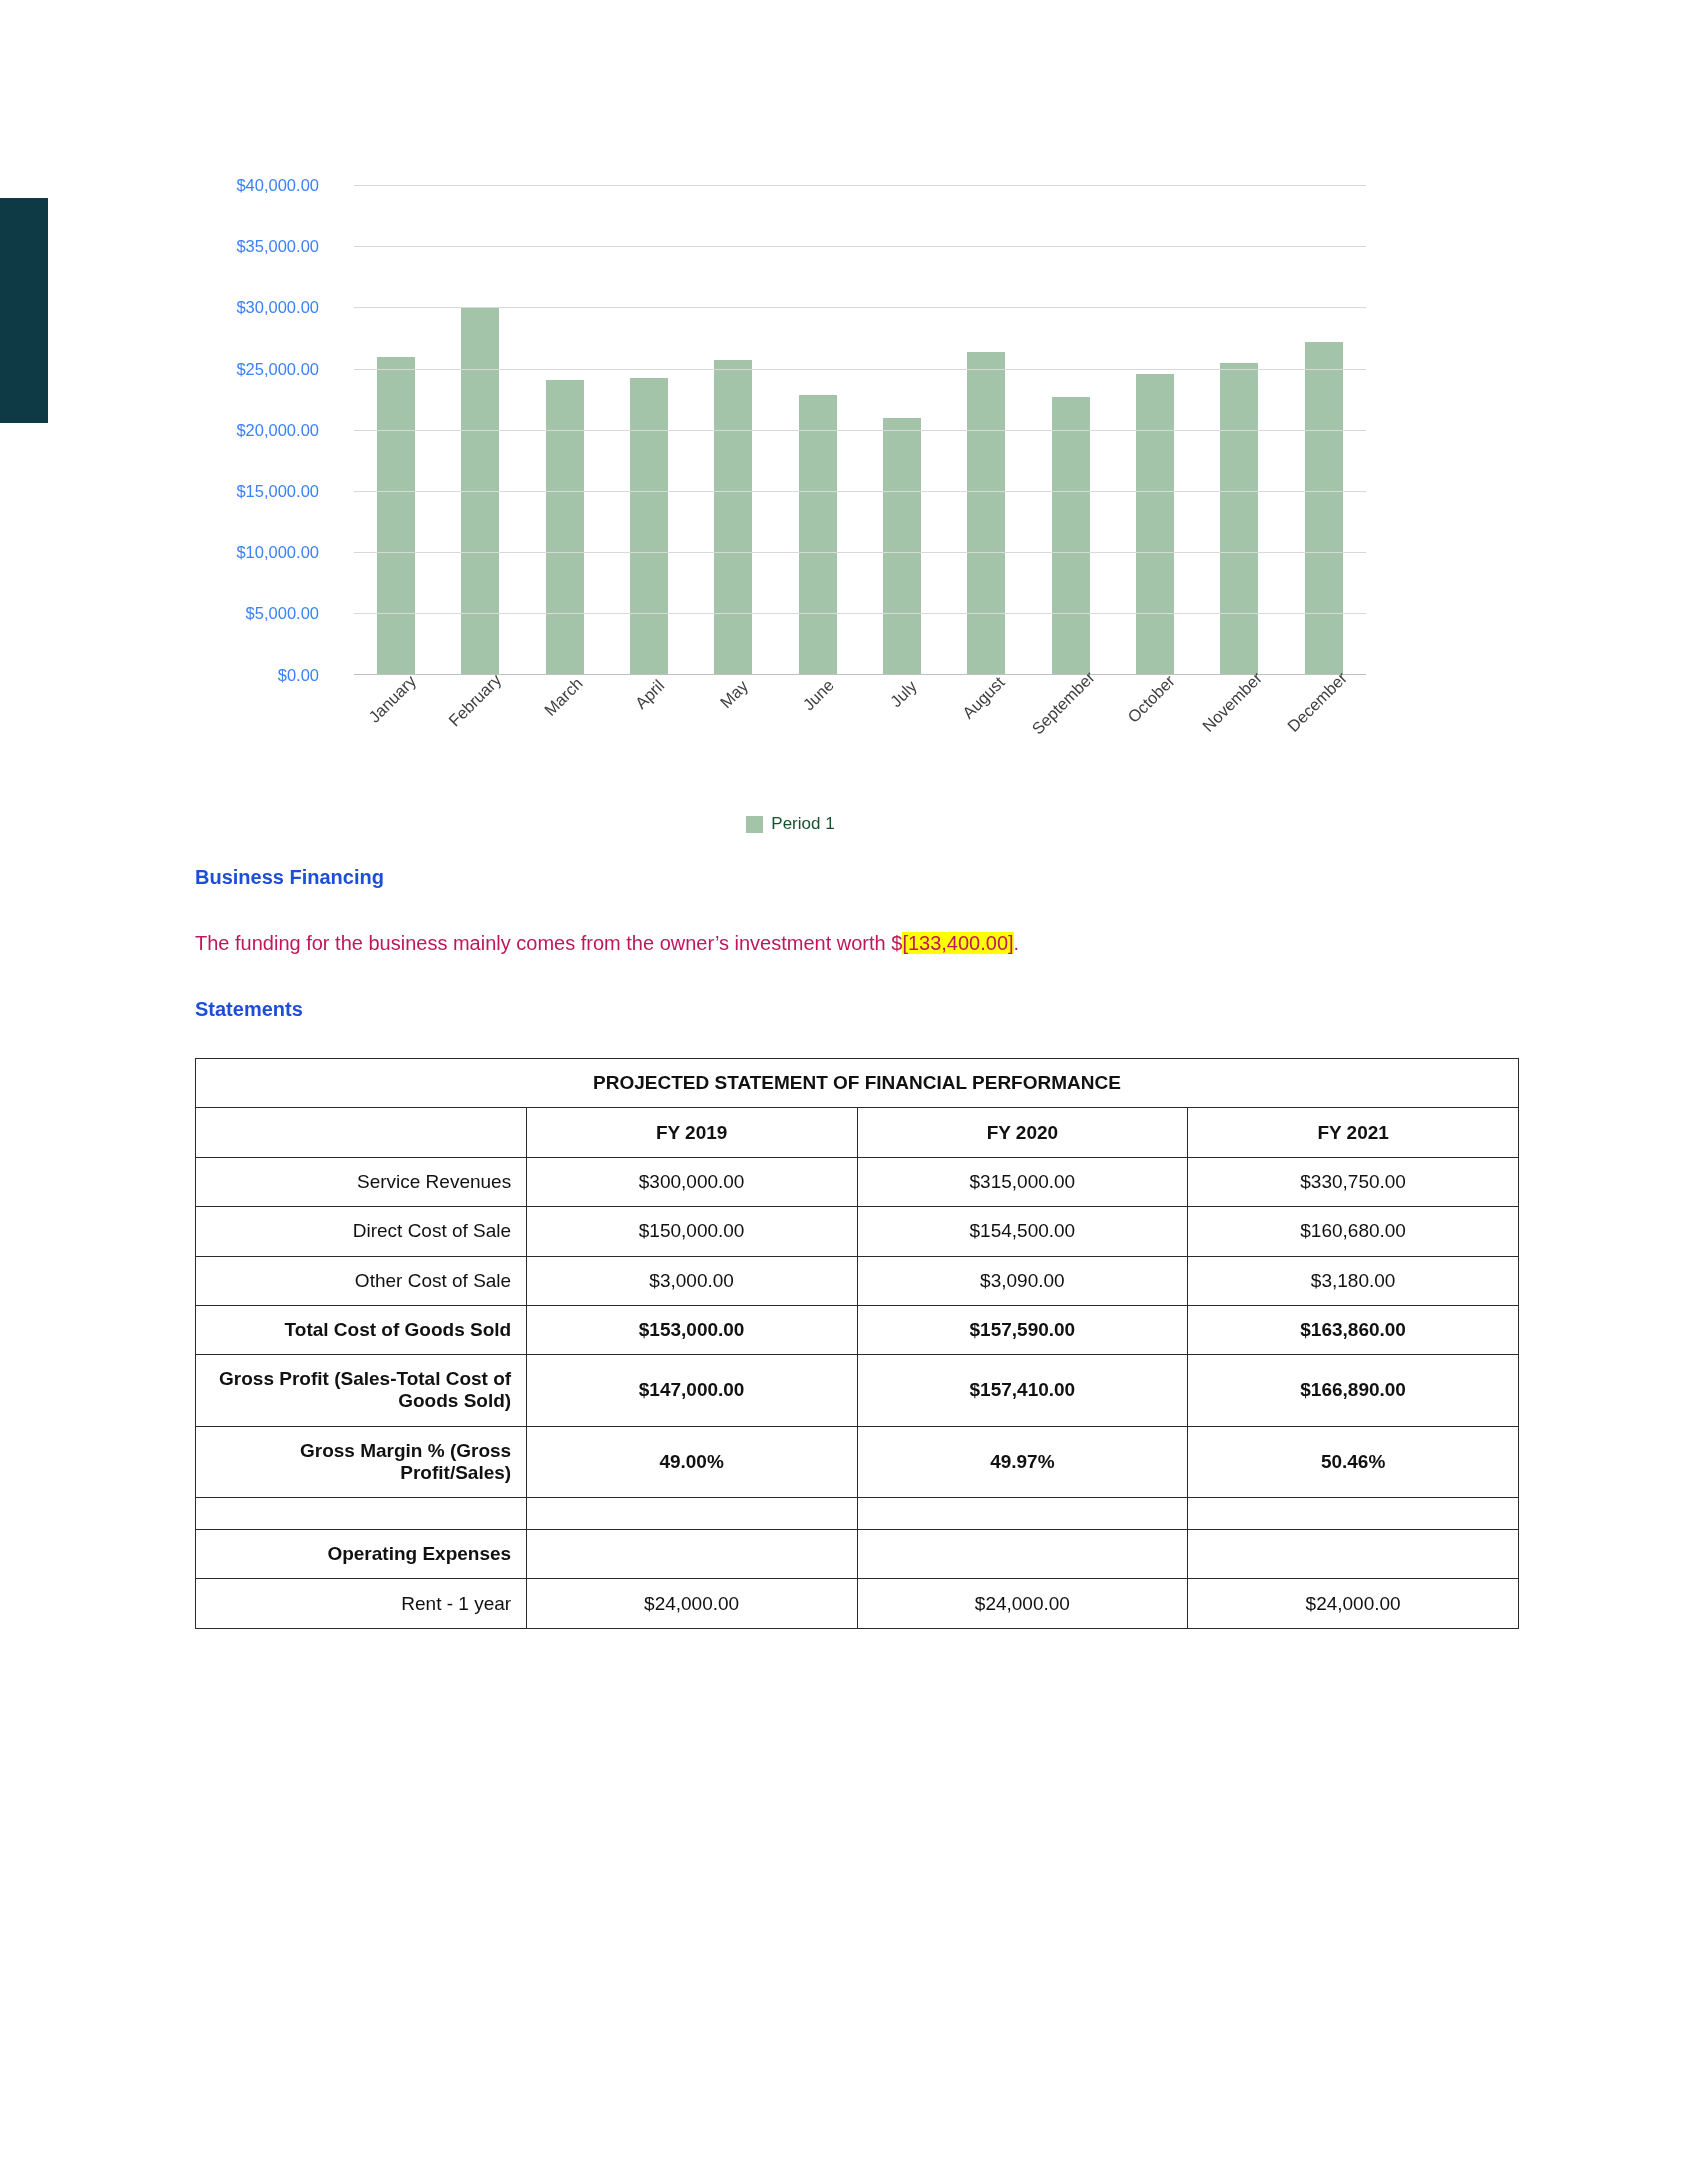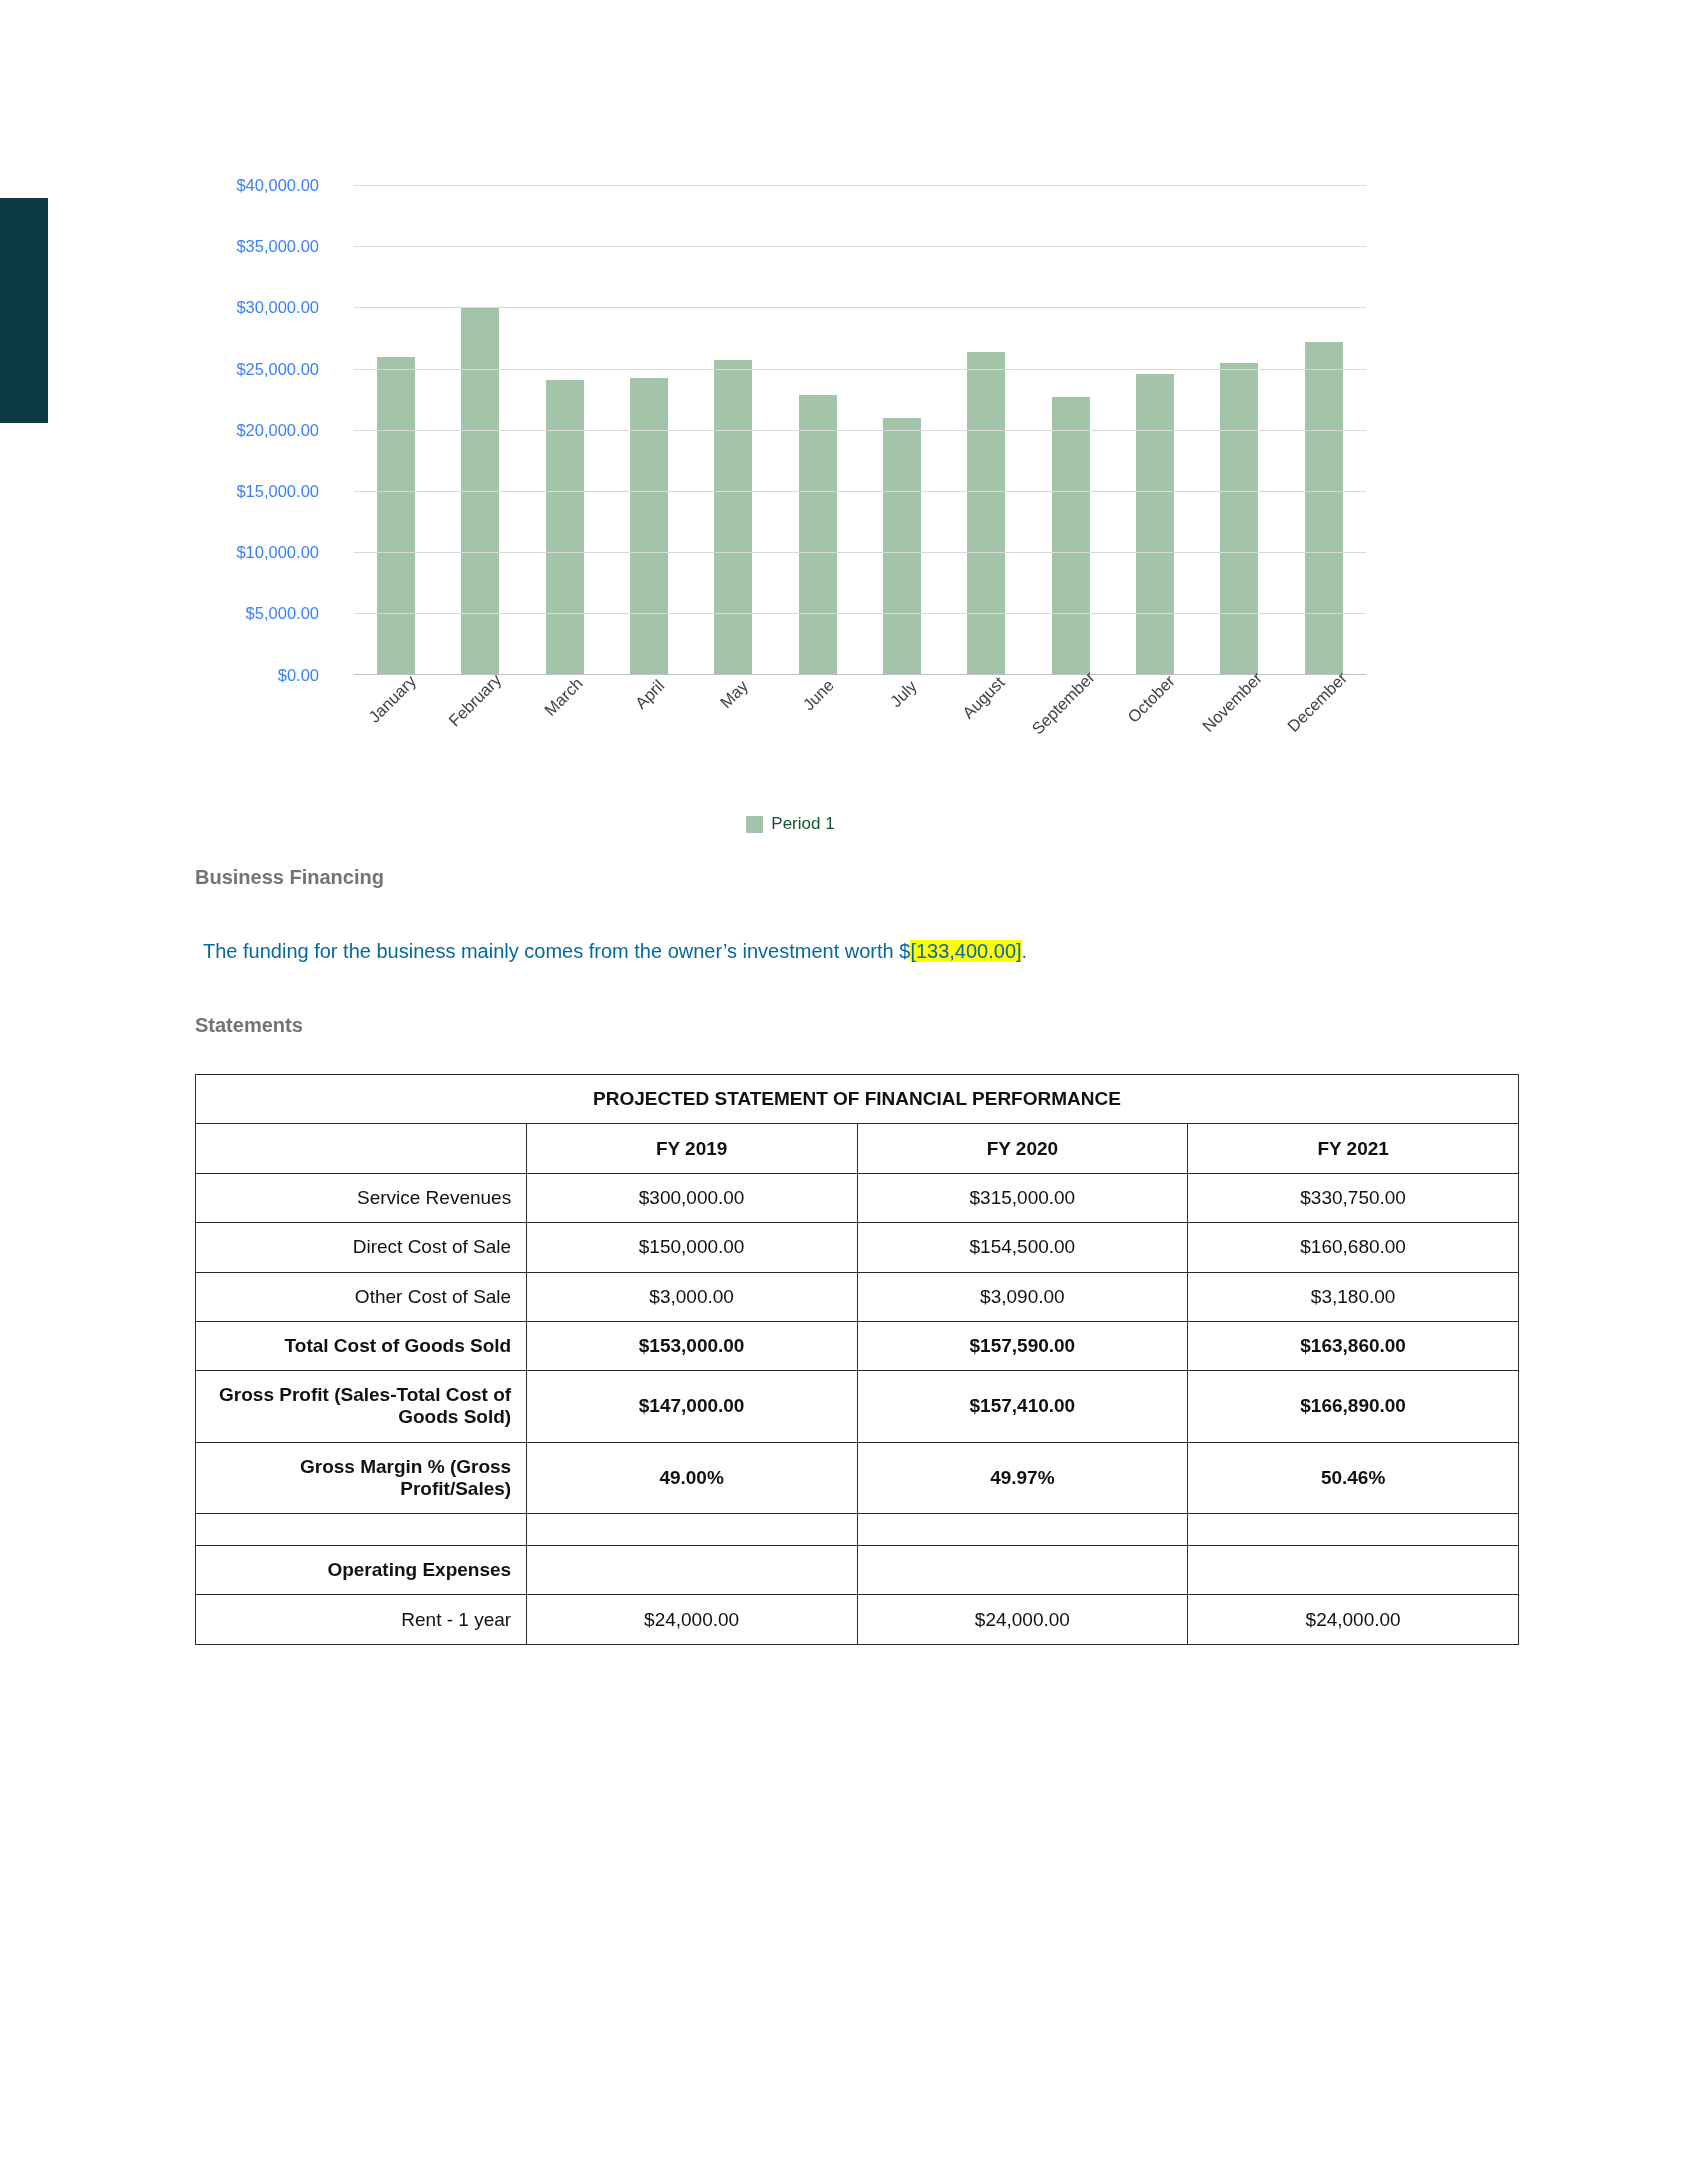--- a/index.html
+++ b/index.html
@@ -134,27 +134,27 @@
     font-size: 17px;
     color: #14532d;
   }
 
   
   h2.heading {
     font-size: 20px;
     font-weight: bold;
     margin: 0 0 0 0;
     padding: 0;
-    color: #737373;
+    color: #1d4ed8;
   }
   p.para {
     font-size: 20px;
-    margin: 8px;
+    margin: 0;
     padding: 0;
-    color: #0369a1;
+    color: #be185d;
     line-height: 1.4;
   }
   .spacer-1 { height: 40px; }
   .spacer-2 { height: 41px; }
   .highlight {
     background: #ffff00;
   }
 
   
   table.fin {

